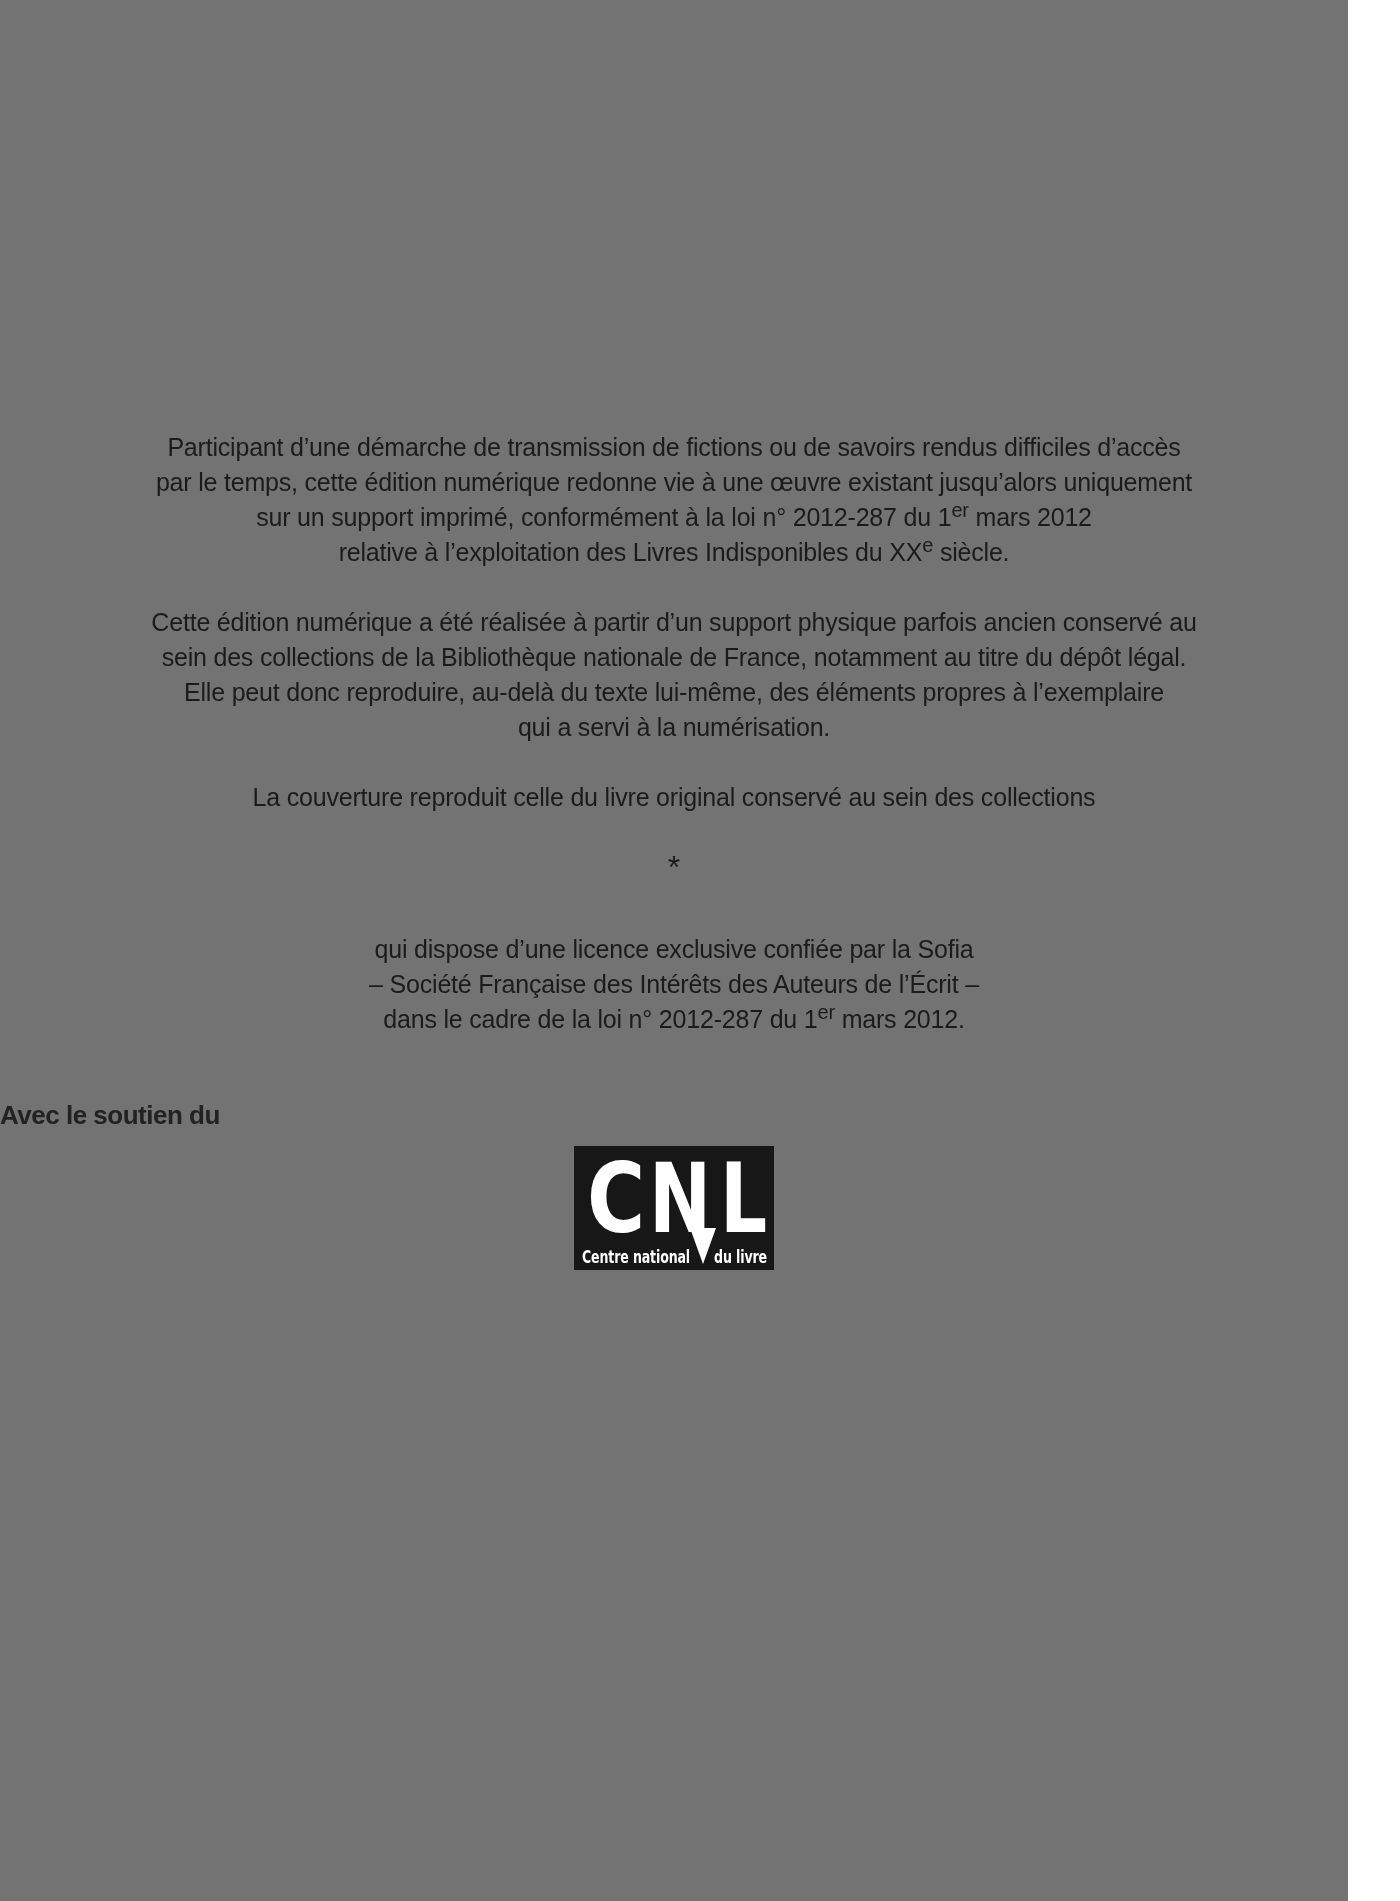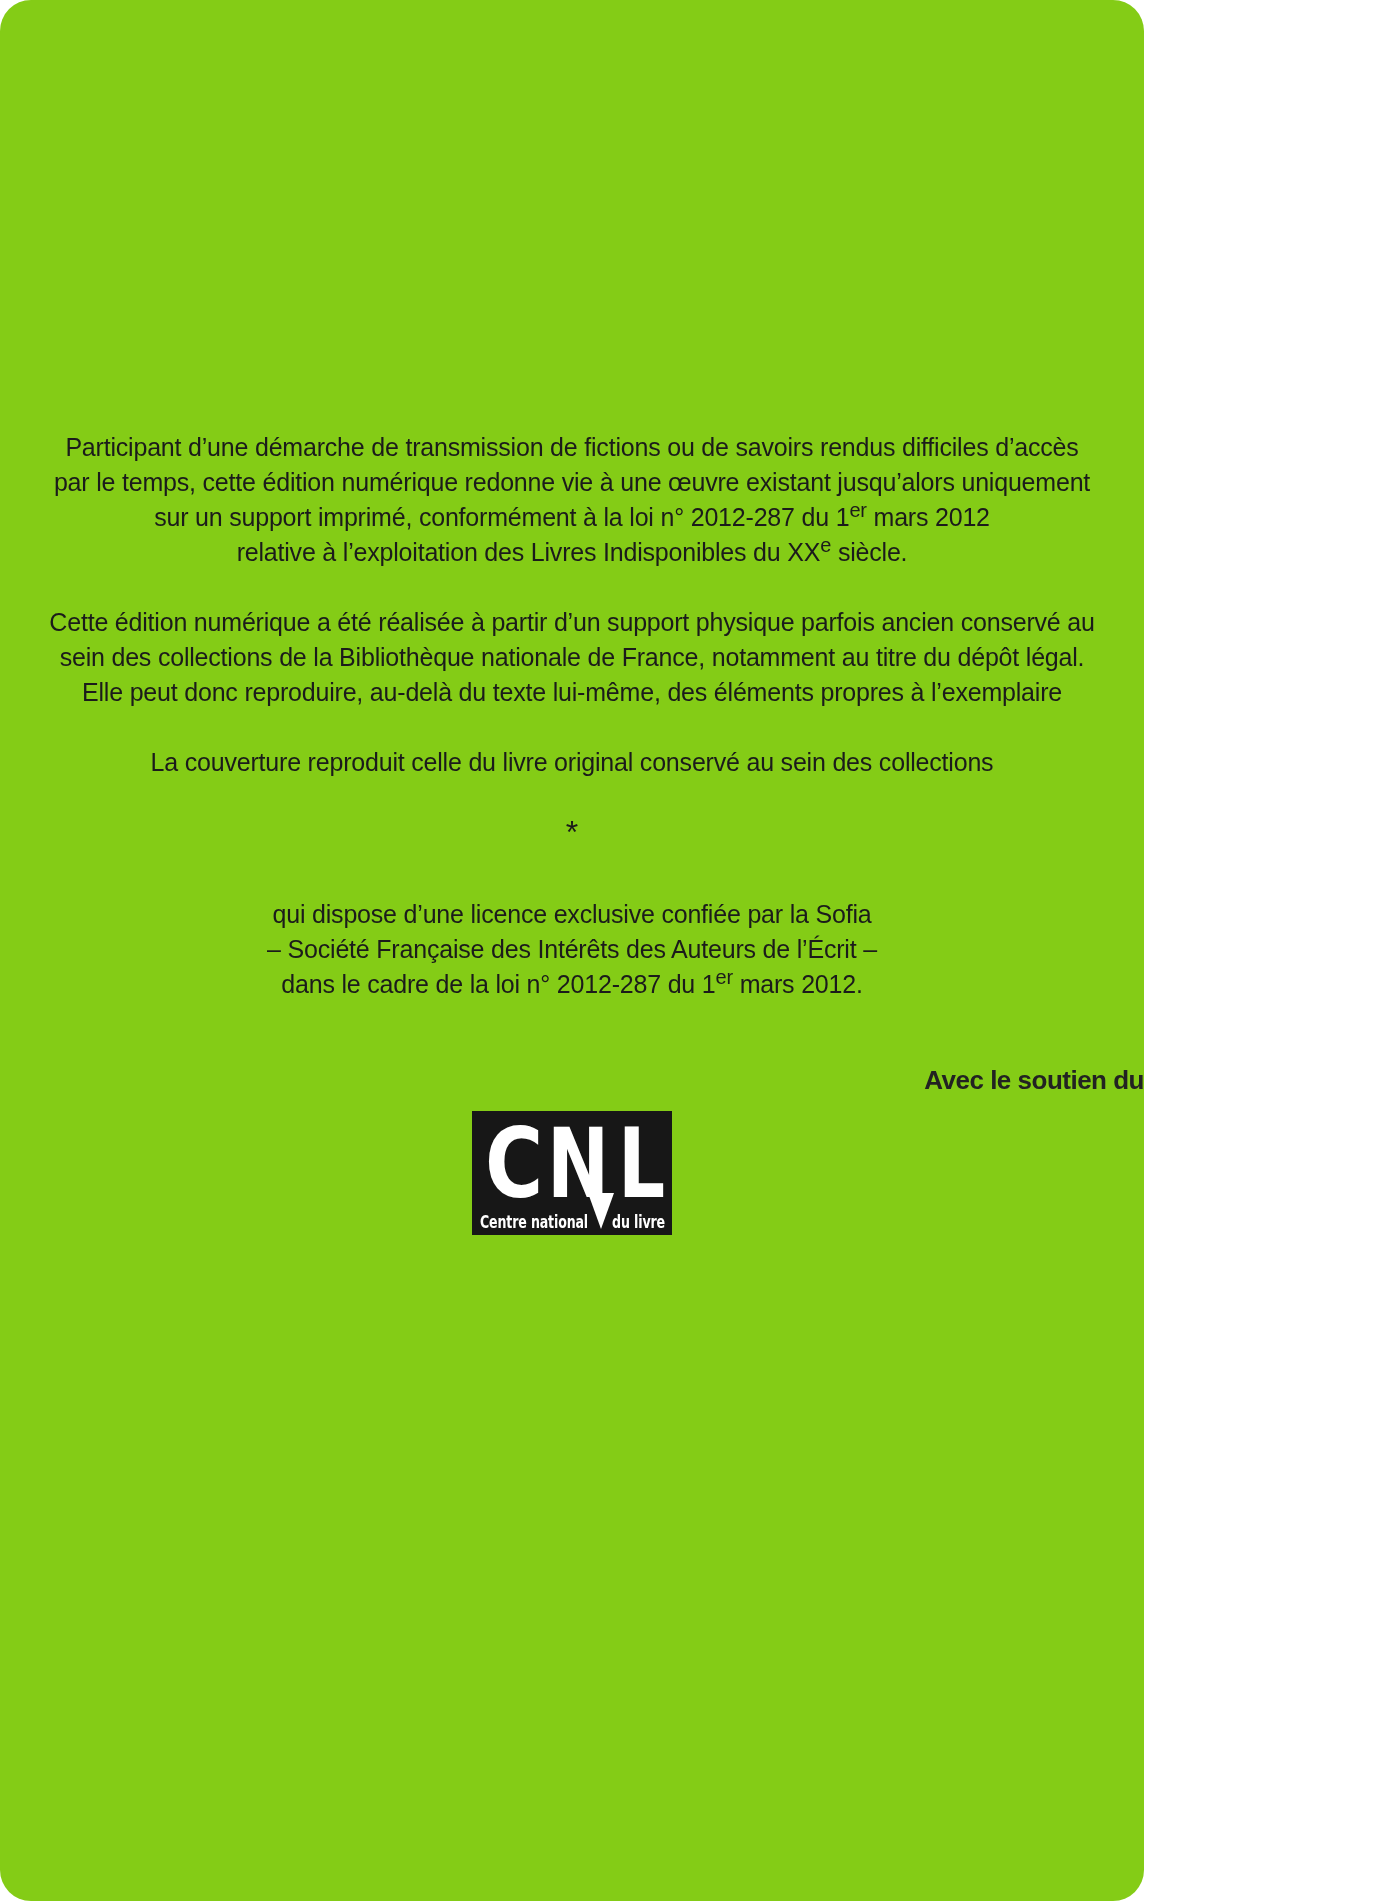--- a/index.html
+++ b/index.html
@@ -1,23 +1,22 @@
 <!DOCTYPE html>
 <html lang="fr"><head>
 <meta charset="utf-8">
 <style>
   html, body { margin: 0; padding: 0; background: #ffffff; }
   .page {
     position: relative;
-    width: 1144px;
+    width: 1348px;
     height: 1901px;
-    background: #84cc16;
+    background: #737373;
     overflow: hidden;
     font-family: "Liberation Sans", sans-serif;
-    border-radius: 31px;
   }
   .notice {
     position: absolute;
     top: 430px;
     left: 0;
     width: 100%;
     text-align: center;
     color: #1b1b1b;
     font-size: 25px;
     line-height: 35px;
@@ -32,21 +31,21 @@
     vertical-align: 9px;
   }
   .star-sep {
     margin-top: 35px;
     font-size: 32px;
     line-height: 35px;
   }
   .para-diffusion { margin-top: 47px; }
   .logo-block {
     margin-top: 62px;
-    text-align: right;
+    text-align: left;
   }
   .support-text {
     font-size: 26px;
     line-height: 32px;
     font-weight: bold;
     letter-spacing: -0.5px;
     color: #222222;
   }
   .cnl-svg {
     display: block;
@@ -78,20 +77,21 @@
       <span class="line">Participant d’une démarche de transmission de fictions ou de savoirs rendus difficiles d’accès</span>
       <span class="line">par le temps, cette édition numérique redonne vie à une œuvre existant jusqu’alors uniquement</span>
       <span class="line"><span>sur un support imprimé, conformément à la loi n° 2012-287 du 1</span><sup class="sup">er</sup><span> mars 2012</span></span>
       <span class="line"><span>relative à l’exploitation des Livres Indisponibles du XX</span><sup class="sup">e</sup><span> siècle.</span></span>
     </p>
 
     <p class="para">
       <span class="line">Cette édition numérique a été réalisée à partir d’un support physique parfois ancien conservé au</span>
       <span class="line">sein des collections de la Bibliothèque nationale de France, notamment au titre du dépôt légal.</span>
       <span class="line">Elle peut donc reproduire, au-delà du texte lui-même, des éléments propres à l’exemplaire</span>
+      <span class="line">qui a servi à la numérisation.</span>
     </p>
 
 
     <p class="para">
       <span class="line">La couverture reproduit celle du livre original conservé au sein des collections</span>
     </p>
 
     <div class="star-sep">*</div>
 
     <p class="para para-diffusion">

